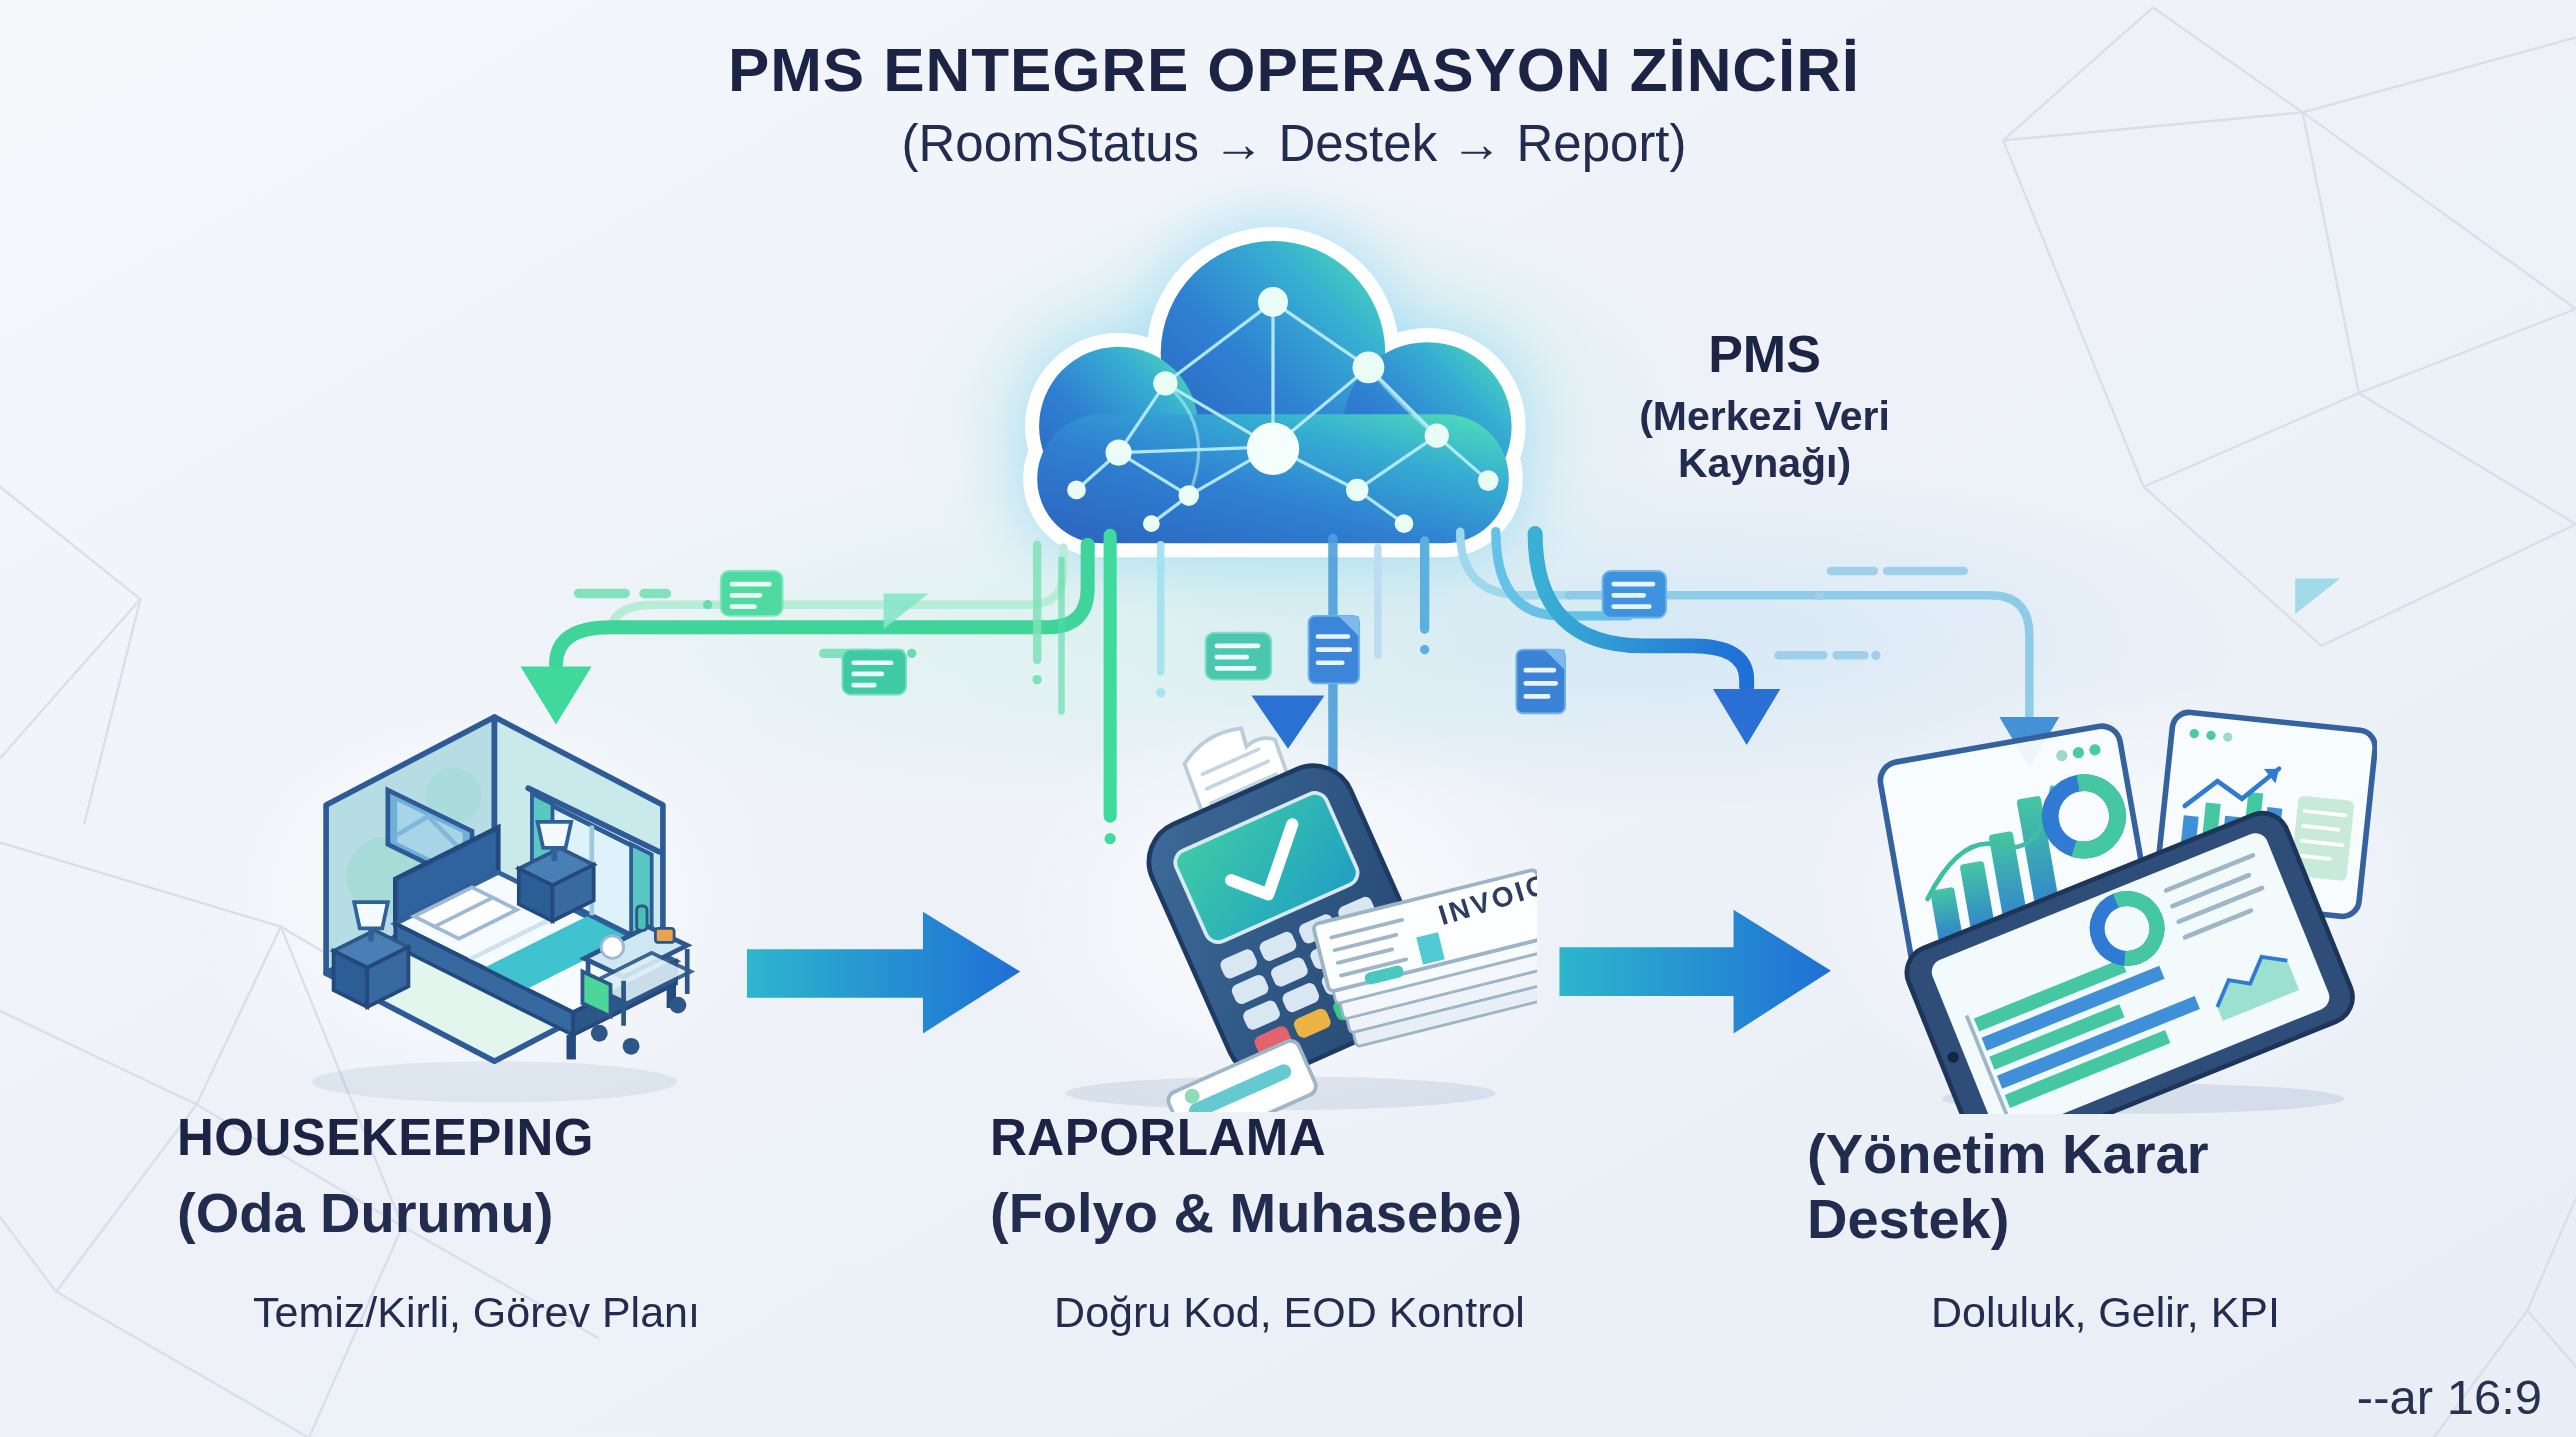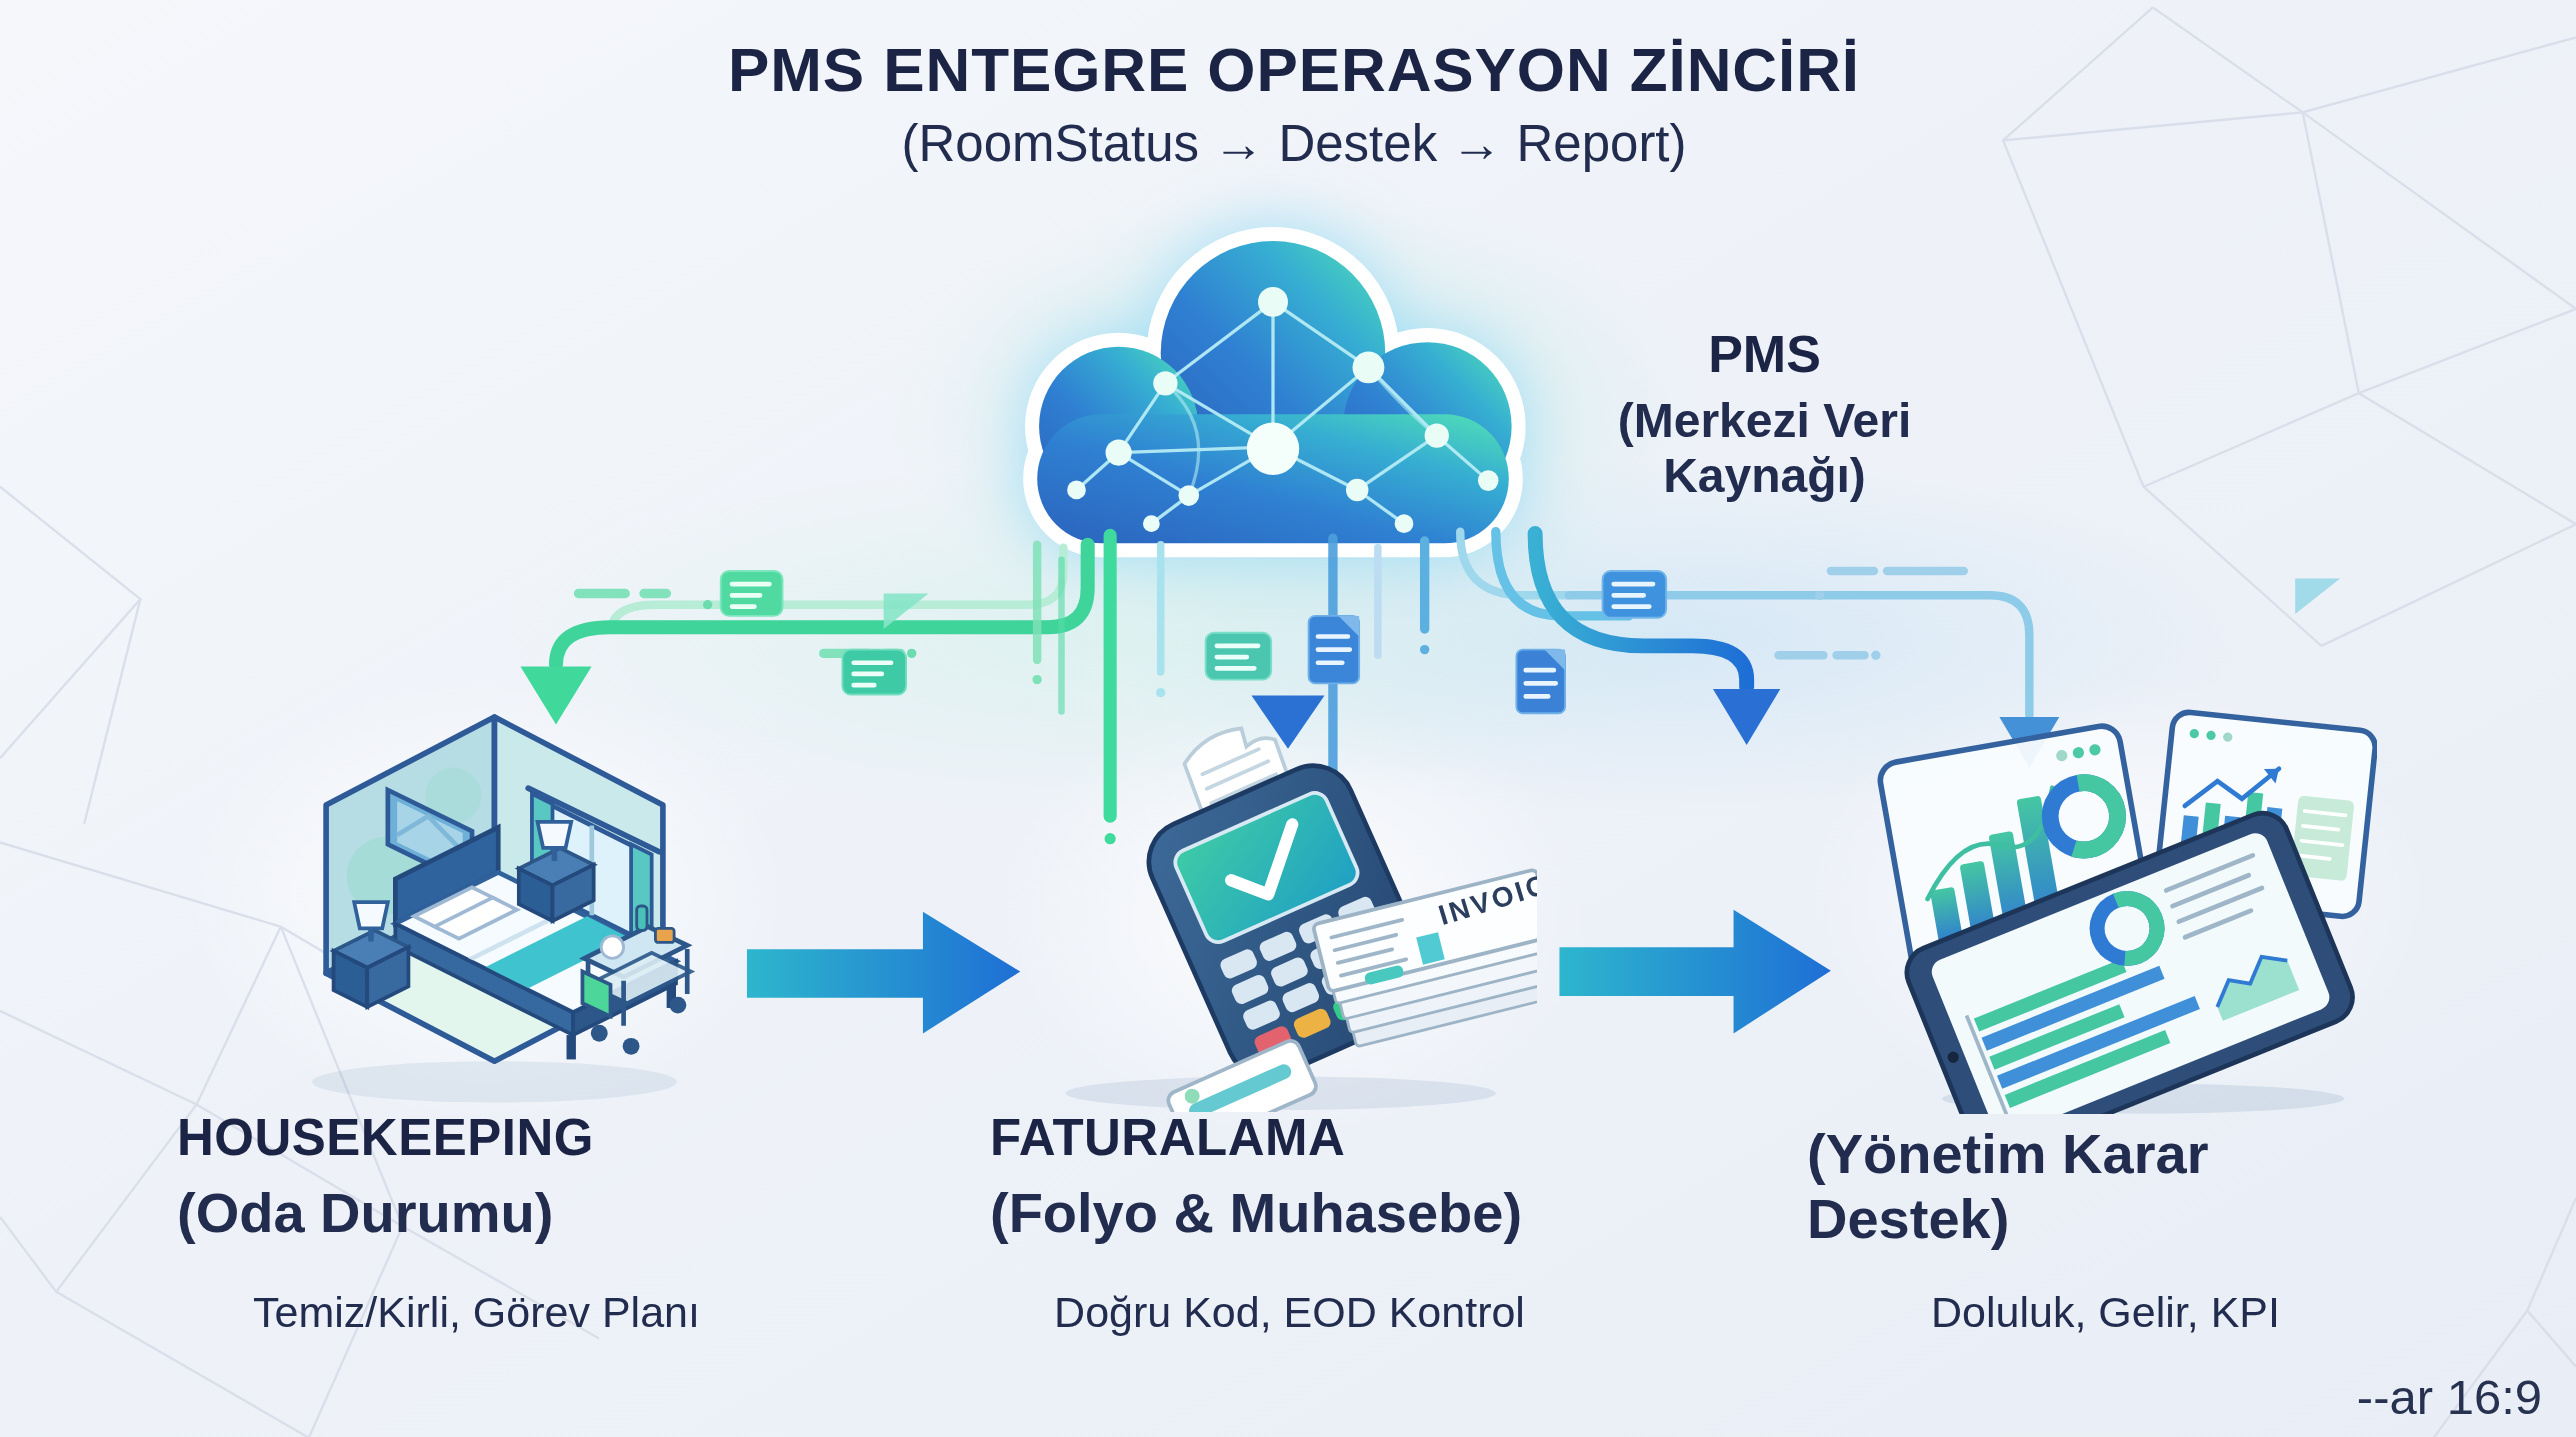--- a/index.html
+++ b/index.html
@@ -14,21 +14,21 @@
       radial-gradient(431px 318px at 1292px 917px, rgba(255,255,255,.85), transparent 70%),
       radial-gradient(449px 318px at 2115px 899px, rgba(255,255,255,.85), transparent 70%),
       linear-gradient(150deg,#f5f7fb 0%,#eef2f8 45%,#e9eef6 100%);
   }
   .mesh{position:absolute;inset:0;pointer-events:none;}
   .title-wrap{position:absolute;left:12px;right:0;top:34px;text-align:center;}
   .title-main{font-size:62px;font-weight:800;letter-spacing:0.9px;color:#1b2444;margin:0;}
   .title-sub{font-size:51px;font-weight:500;color:#222c4e;margin:9.4px 0 0 0;}
   .hub-label{position:absolute;left:1549px;top:324px;width:431px;text-align:center;}
   .hub-name{font-size:52px;font-weight:800;color:#1b2444;margin:0;}
-  .hub-sub{font-size:48px;font-weight:600;color:#222c4e;margin:9.4px 0 0 0;}
+  .hub-sub{font-size:41px;font-weight:600;color:#222c4e;margin:9.4px 0 0 0;}
   .illus{position:absolute;}
   .illus svg{display:block;}
   .cloud-wrap{position:absolute;left:964px;top:213px;width:618px;height:393px;
     filter:drop-shadow(0 0 32px rgba(140,215,245,.75));}
   .flow-layer{position:absolute;inset:0;}
   .station-label{position:absolute;width:599px;text-align:left;top:1108px;}
   .station-name{font-size:51px;font-weight:800;color:#1b2444;margin:0;letter-spacing:0.5px;}
   .station-sub{font-size:56px;font-weight:600;color:#222c4e;margin:13px 0 0 0;}
   .station-details{position:absolute;width:711px;text-align:center;top:1288px;
     font-size:43px;font-weight:500;color:#222c4e;}
@@ -405,21 +405,21 @@
         </g>
       </g>
     </svg>
   </div>
 
   <div class="station-label pos-label-1">
     <div class="station-name">HOUSEKEEPING</div>
     <div class="station-sub">(Oda Durumu)</div>
   </div>
   <div class="station-label pos-label-2">
-    <div class="station-name">FATURALAMA</div>
+    <div class="station-name">RAPORLAMA</div>
     <div class="station-sub">(Folyo &amp; Muhasebe)</div>
   </div>
   <div class="station-label pos-label-3">
     <div class="station-sub">(Yönetim Karar Destek)</div>
   </div>
 
   <div class="station-details pos-det-1">Temiz/Kirli, Görev Planı</div>
   <div class="station-details pos-det-2">Doğru Kod, EOD Kontrol</div>
   <div class="station-details pos-det-3">Doluluk, Gelir, KPI</div>
 

